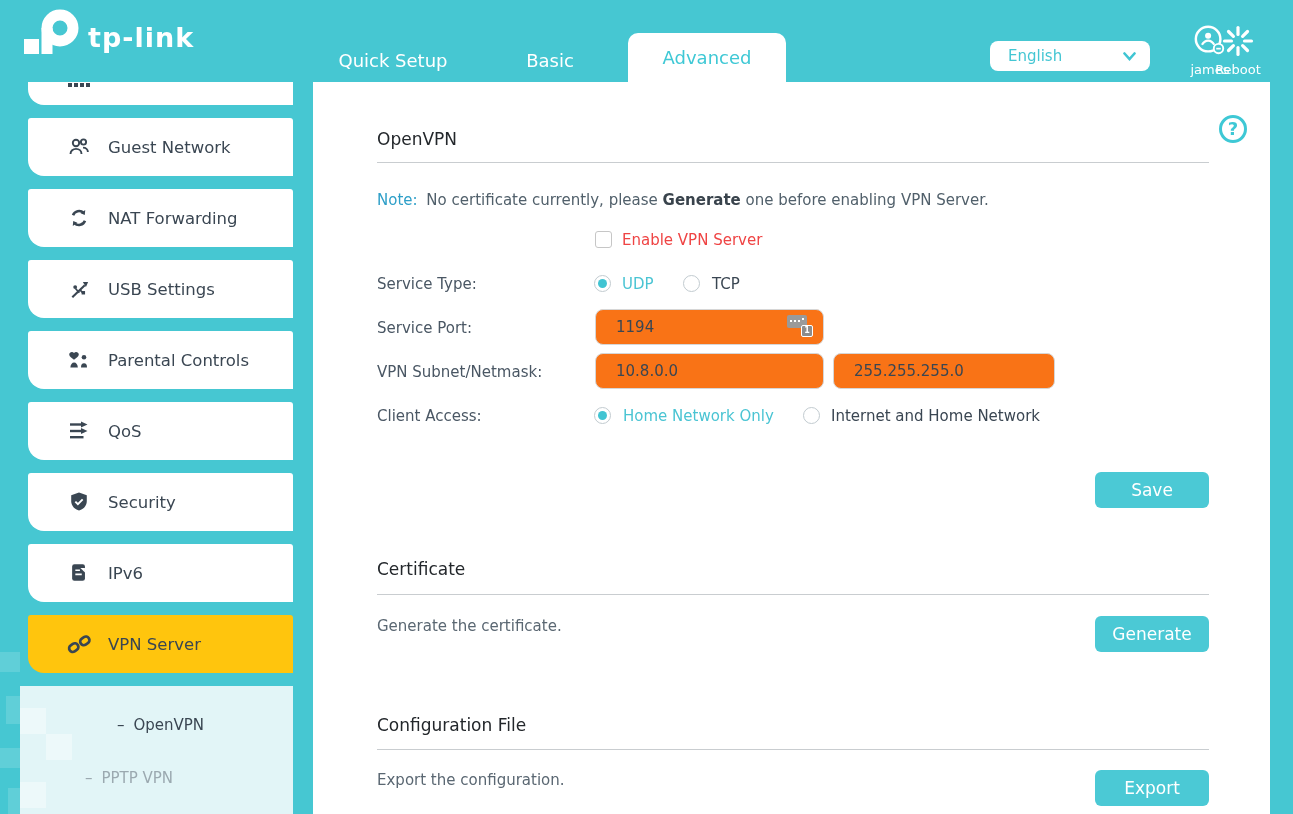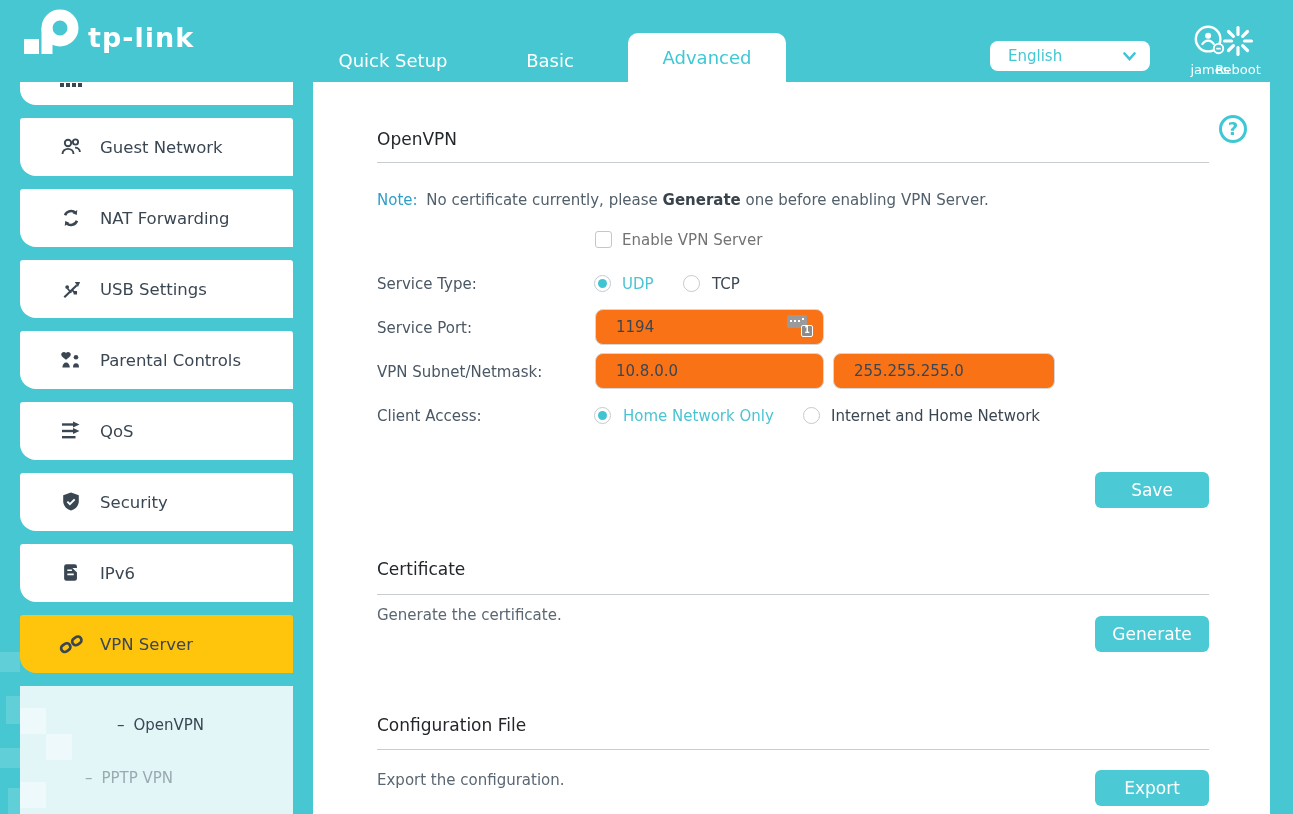--- a/index.html
+++ b/index.html
@@ -24,21 +24,21 @@
   .lang-select svg { position:absolute; right:14px; top:11px; }
   .header-action { position:absolute; top:24px; text-align:center; color:#fff; font-size:13px; cursor:pointer; }
   .header-action .ha-label { display:block; margin-top:1px; }
   .ha-user { left:1184px; width:52px; }
   .ha-reboot { left:1210px; width:56px; }
 
   
   .sidebar { position:absolute; left:20px; top:82px; width:273px; height:732px; }
   .side-card { position:relative; height:58px; margin-bottom:13px; background:#fff;
                border-radius:3px 3px 0 16px; display:flex; align-items:center; padding-left:38px;
-               cursor:pointer; }
+               cursor:pointer;margin-left:8px; }
   .side-card.partial { height:23px; border-radius:0 0 0 16px; padding-left:40px; align-items:flex-start; }
   .side-card.active { background:#FFC50D; }
   .side-icon { width:26px; display:flex; justify-content:center; }
   .side-label { margin-left:16px; font-size:16.5px; color:#3A4652; }
   .bars-icon { display:flex; gap:2px; margin-top:1px; }
   .bars-icon i { display:block; width:4px; height:4px; background:#3A4652; }
   .submenu { position:relative; margin-top:5px; height:136px; background:#E2F5F7; overflow:hidden; }
   .submenu .deco { position:absolute; background:rgba(255,255,255,0.4); }
   .subitem { position:absolute; left:0; width:100%; padding-left:65px; font-size:15px; color:#3A4652; cursor:pointer; }
   .subitem .dash { margin-right:9px; }
@@ -55,41 +55,41 @@
   .sec-title { position:absolute; left:64px; font-size:17px; font-weight:400; color:#23272B; }
   .t1 { top:47px; } .t2 { top:477px; } .t3 { top:633px; }
   .divider { position:absolute; left:64px; width:832px; height:1px; background:#C9CDD0; }
   .hr1 { top:80px; } .hr2 { top:512px; } .hr3 { top:667px; }
   .note { position:absolute; left:64px; top:109px; font-size:15px; color:#51606B; }
   .note .note-label { color:#2E9FC8; margin-right:4px;margin-top:36px; }
   .note b { color:#39434C; }
   .field-label { position:absolute; left:64px; font-size:15px; color:#4A5764; }
   .chk { position:absolute; left:282px; top:149px; width:17px; height:17px; border:1px solid #C6C6C6;
          border-radius:3px; background:#fff; cursor:pointer; }
-  .chk-label { position:absolute; left:309px; top:149px; font-size:15px; color:#737373; cursor:pointer; }
+  .chk-label { position:absolute; left:309px; top:149px; font-size:15px; color:#ef4444; cursor:pointer; }
   .radio { position:absolute; width:17px; height:17px; border:1px solid #C2CBD0; border-radius:50%;
            background:#fff; cursor:pointer; }
   .radio.sel::after { content:""; position:absolute; left:3px; top:3px; width:9px; height:9px;
                       border-radius:50%; background:#41C4D2; }
   .radio-label { position:absolute; font-size:15px; color:#3A4652; cursor:pointer; }
   .radio-label.sel { color:#4AC4D3; }
   .txt-input { position:absolute; height:36px; border:1px solid #D6D6D6; border-radius:8px;
                padding-left:20px; font-size:15px; color:#3A4652; font-family:inherit; outline:none; background:#f97316; }
   .keypad { position:absolute; left:474px; top:233px; width:26px; height:22px; cursor:pointer; }
   .kp-main { position:absolute; left:0; top:0; width:20px; height:13px; background:#9A9A9A; border-radius:2px; }
   .kp-main::after { content:""; position:absolute; left:3px; top:5px; width:2px; height:2px; background:#fff;
                     box-shadow:4px 0 #fff, 8px 0 #fff, 12px -2px 0 0 #fff; }
   .kp-badge { position:absolute; right:0; bottom:0; width:12px; height:12px; background:#8C8C8C;
               border:1.5px solid #fff; border-radius:2px; color:#fff; font-size:8px; line-height:9px;
               text-align:center; font-weight:bold; }
   .btn { position:absolute; left:782px; width:114px; height:36px; background:#4BC9D5; border:none;
          border-radius:6px; color:#fff; font-size:17px; font-family:inherit; cursor:pointer; }
   .btn-save { top:390px; } .btn-generate { top:534px; } .btn-export { top:688px; }
   .desc { position:absolute; left:64px; font-size:15px; color:#5A6772; }
-  .desc-cert { top:524px; } .desc-conf { top:689px; }
+  .desc-cert { top:535px; } .desc-conf { top:689px; }
 </style>
 </head>
 <body>
 
 <div class="screen">
 
   <header class="header">
     <div class="logo">
       <span>
         <svg width="64" height="58" viewBox="0 0 64 58">

